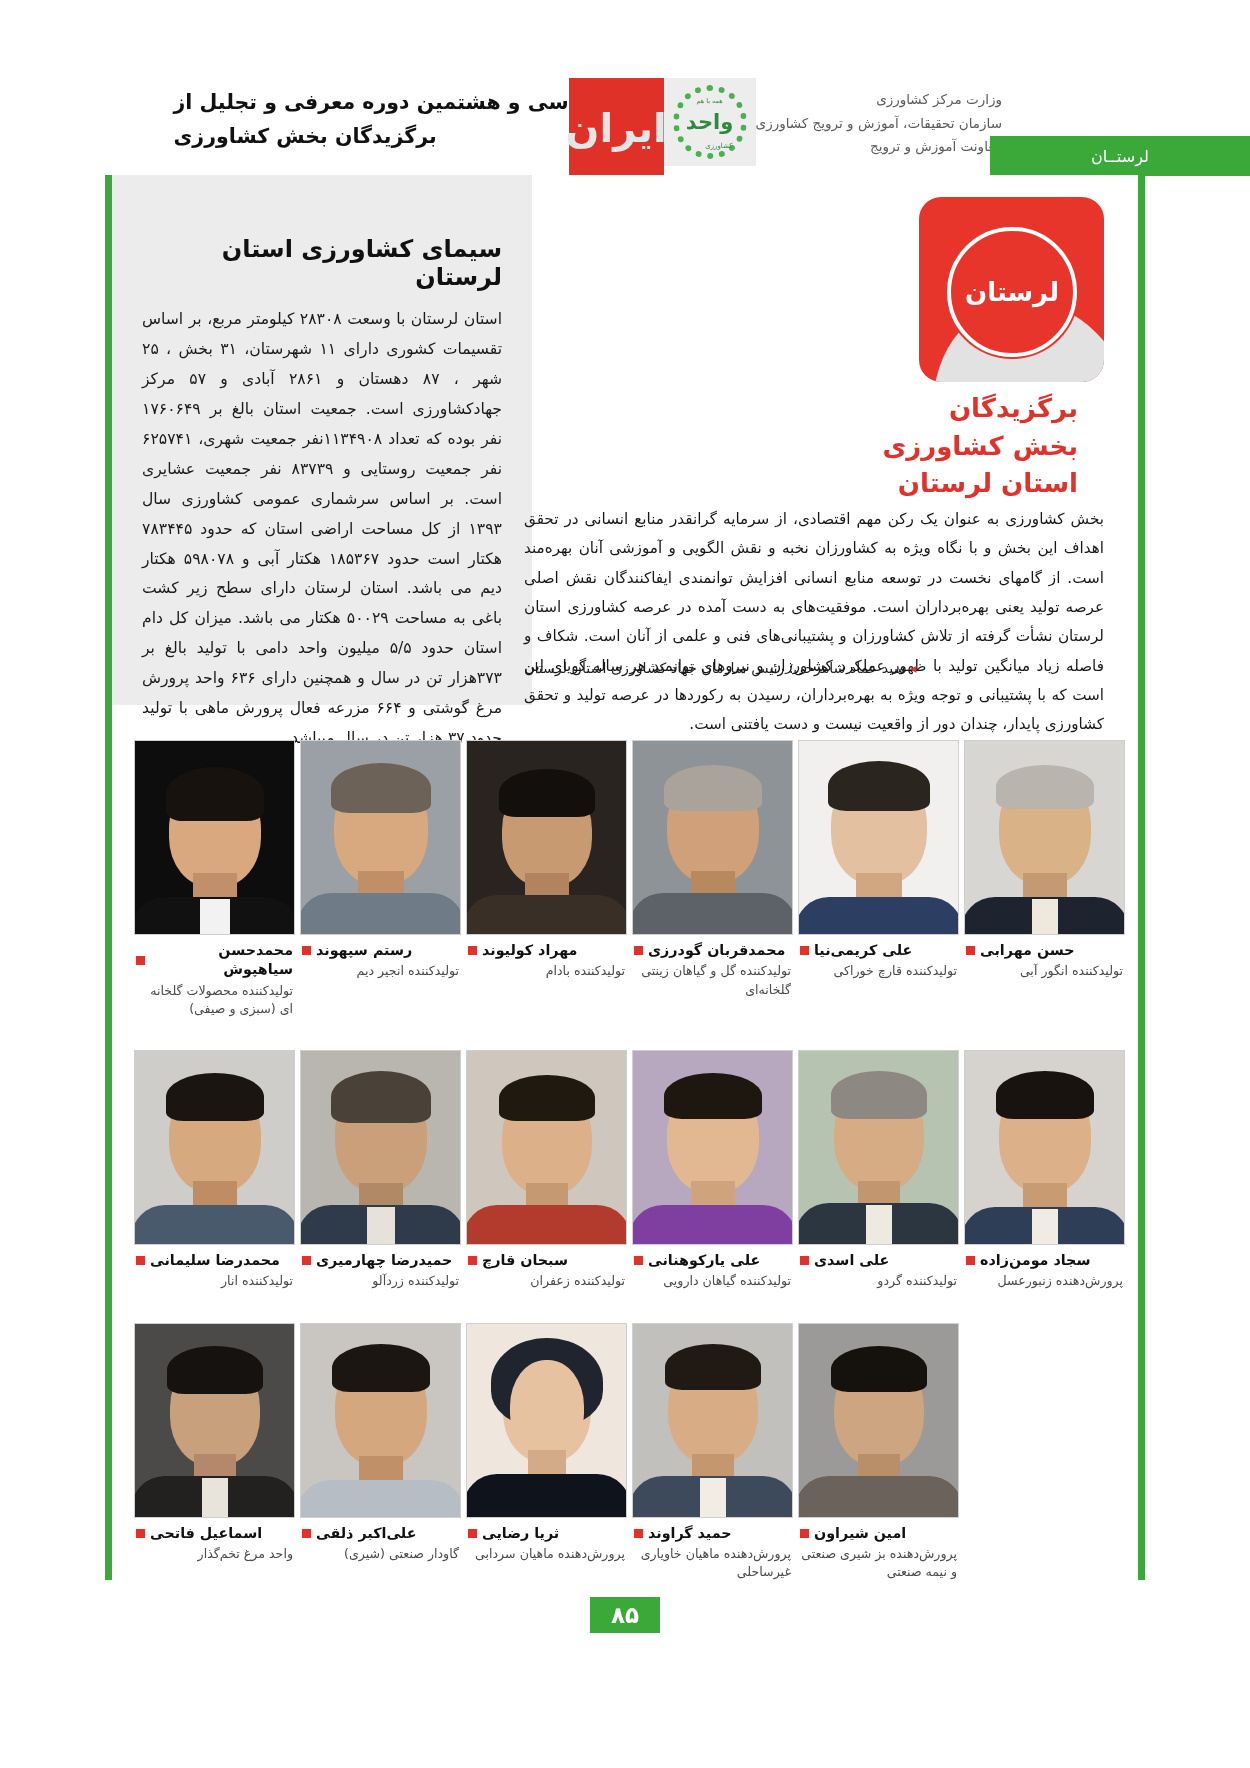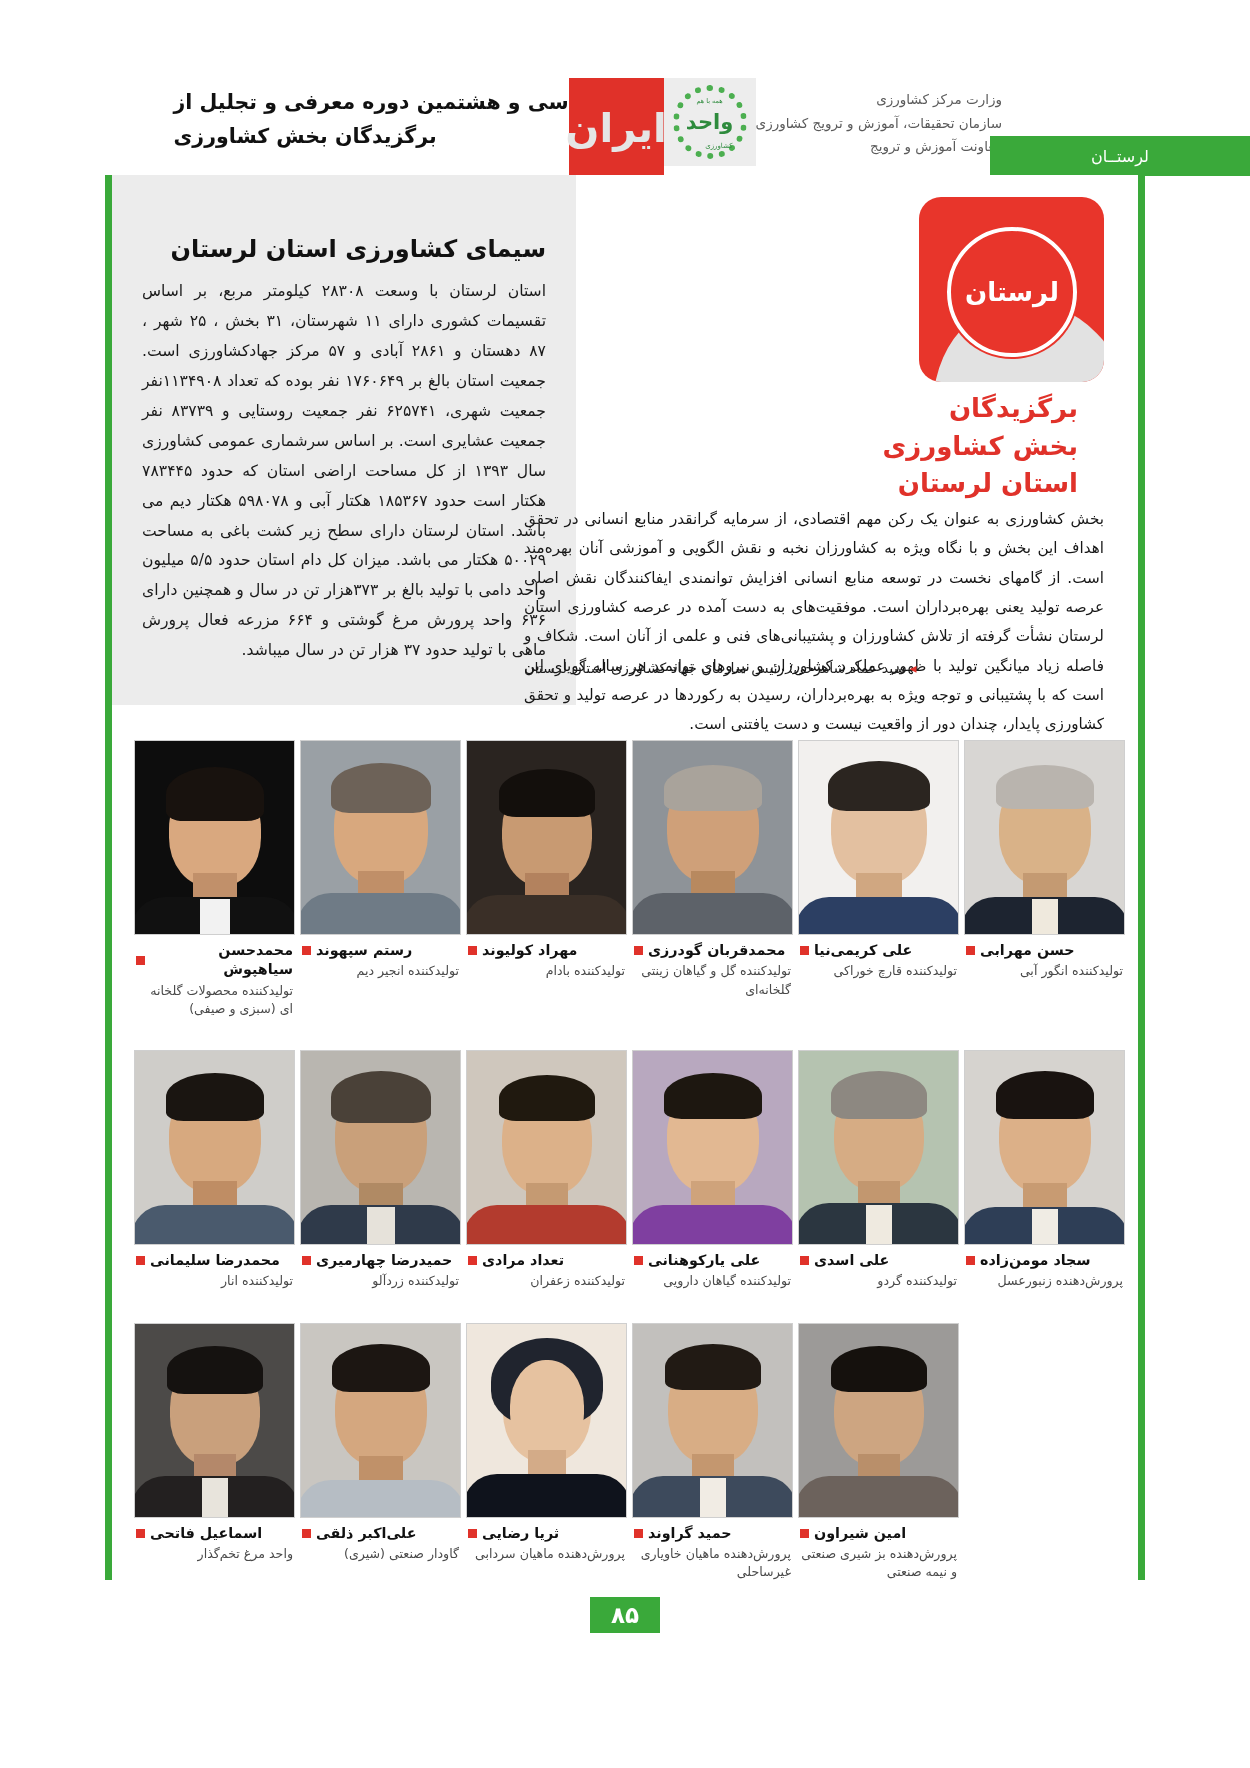--- a/index.html
+++ b/index.html
@@ -53,21 +53,21 @@
 
   
   .frame {
     position:absolute; top:175px; left:105px; width:1040px; height:1405px;
     border-right:7px solid #3aa93a; border-left:7px solid #3aa93a;
     background:#fff;
   }
 
   
   .info-col {
-    position:absolute; top:0; left:0; width:464px; height:530px;
+    position:absolute; top:0; left:0; width:420px; height:530px;
     background:#ececec; padding:60px 30px 20px 30px; direction:rtl;
   }
   .info-title{ font-size:24px; font-weight:bold; color:#111; text-align:right; margin-bottom:14px; }
   .info-body{ font-size:15.6px; line-height:1.92; color:#1a1a1a; text-align:justify; }
 
   
   .badge-wrap{ position:absolute; top:22px; right:34px; width:185px; height:185px; }
   .badge-sq{
     position:absolute; inset:0; background:#e8352b; border-radius:22px;
     overflow:hidden;
@@ -361,21 +361,21 @@
             <div class="ph-inner" style="background:#cfc7bd">
               <div class="head" style="top:32px;width:90px;height:112px;background:#dcb189"></div>
               <div class="hair" style="top:24px;width:96px;height:46px;background:#20190f"></div>
               <div class="neck" style="top:132px;width:42px;height:34px;background:#c59a72"></div>
               <div class="body" style="top:154px;width:168px;height:62px;background:#b33b2e"></div>
             </div>
           </div>
           <div class="cap">
             <div class="cap-name">
               <span class="sqmark"></span>
-              <span>تعداد مرادی</span>
+              <span>سبحان قارچ</span>
             </div>
             <div class="cap-role">تولیدکننده زعفران</div>
           </div>
         </div>
 
         <div class="cell">
           <div class="photo">
             <div class="ph-inner" style="background:#b8a8bf">
               <div class="head" style="top:30px;width:92px;height:112px;background:#e2b892"></div>
               <div class="hair" style="top:22px;width:98px;height:46px;background:#1d1710"></div>

